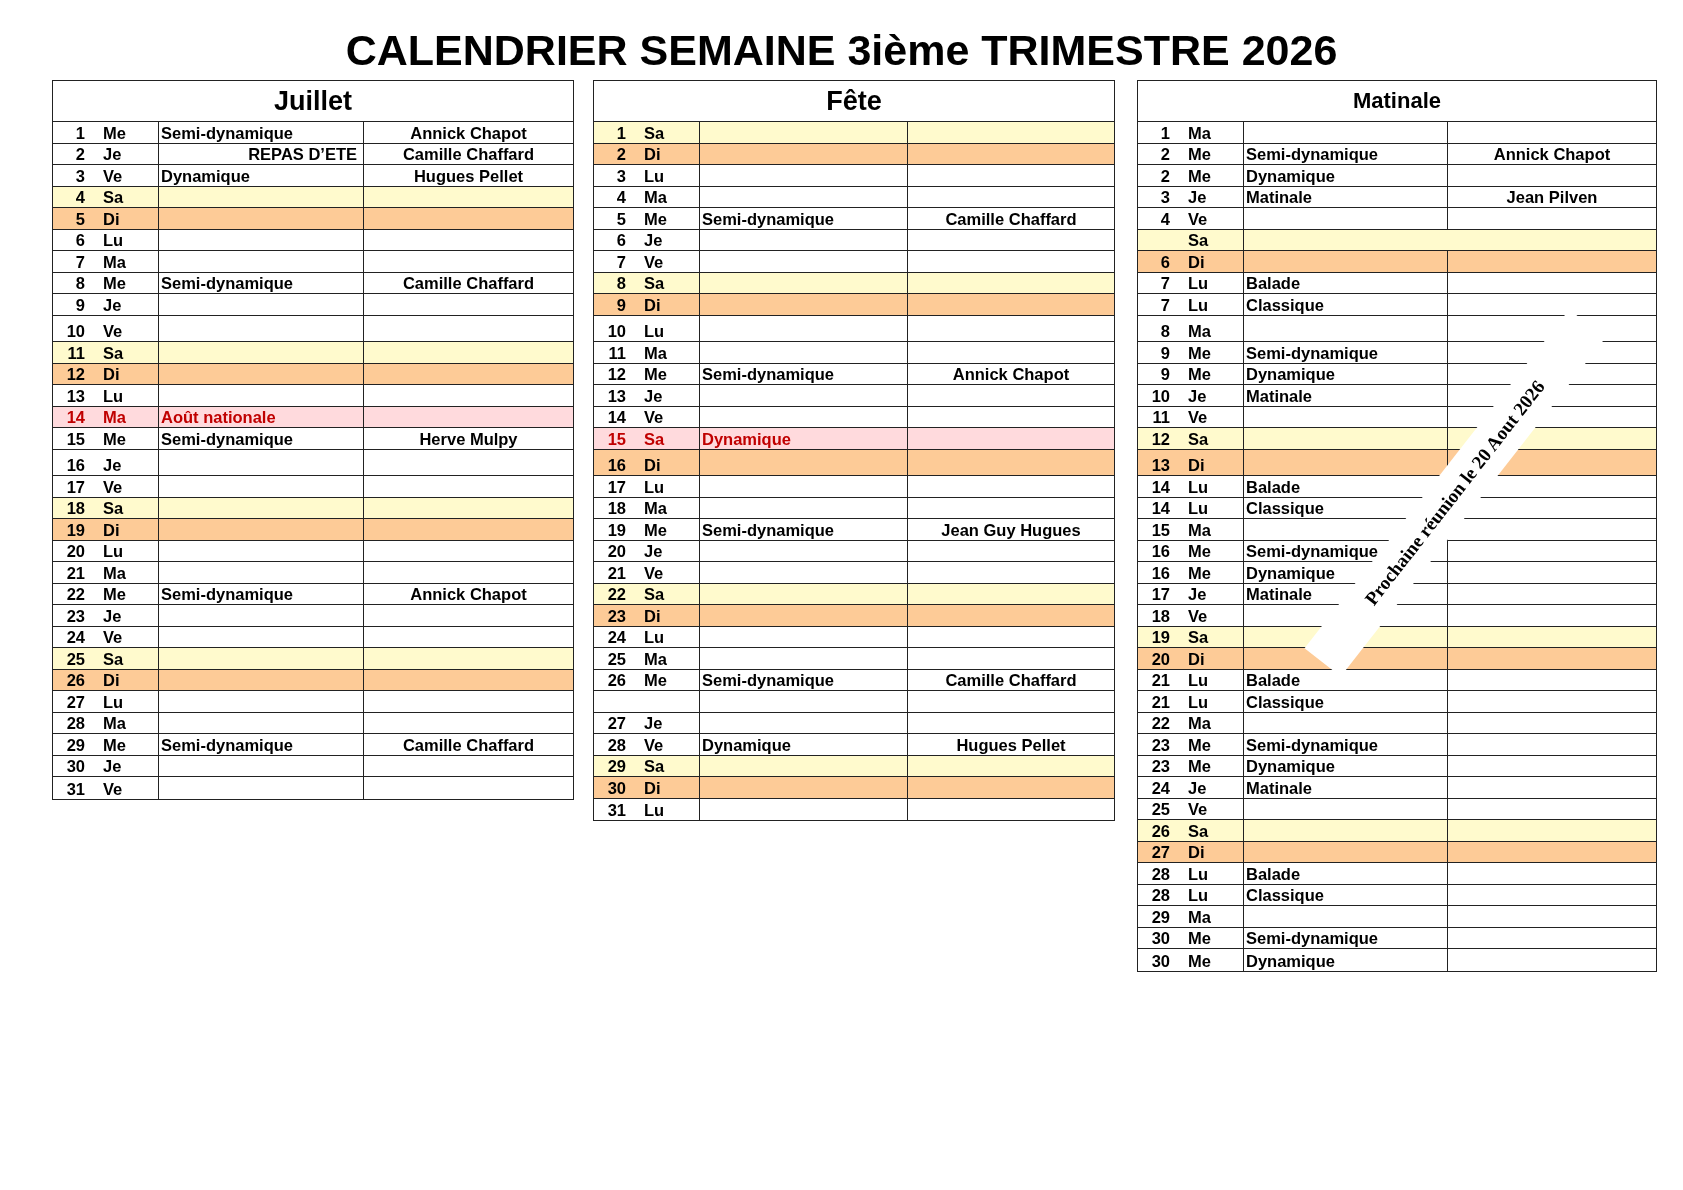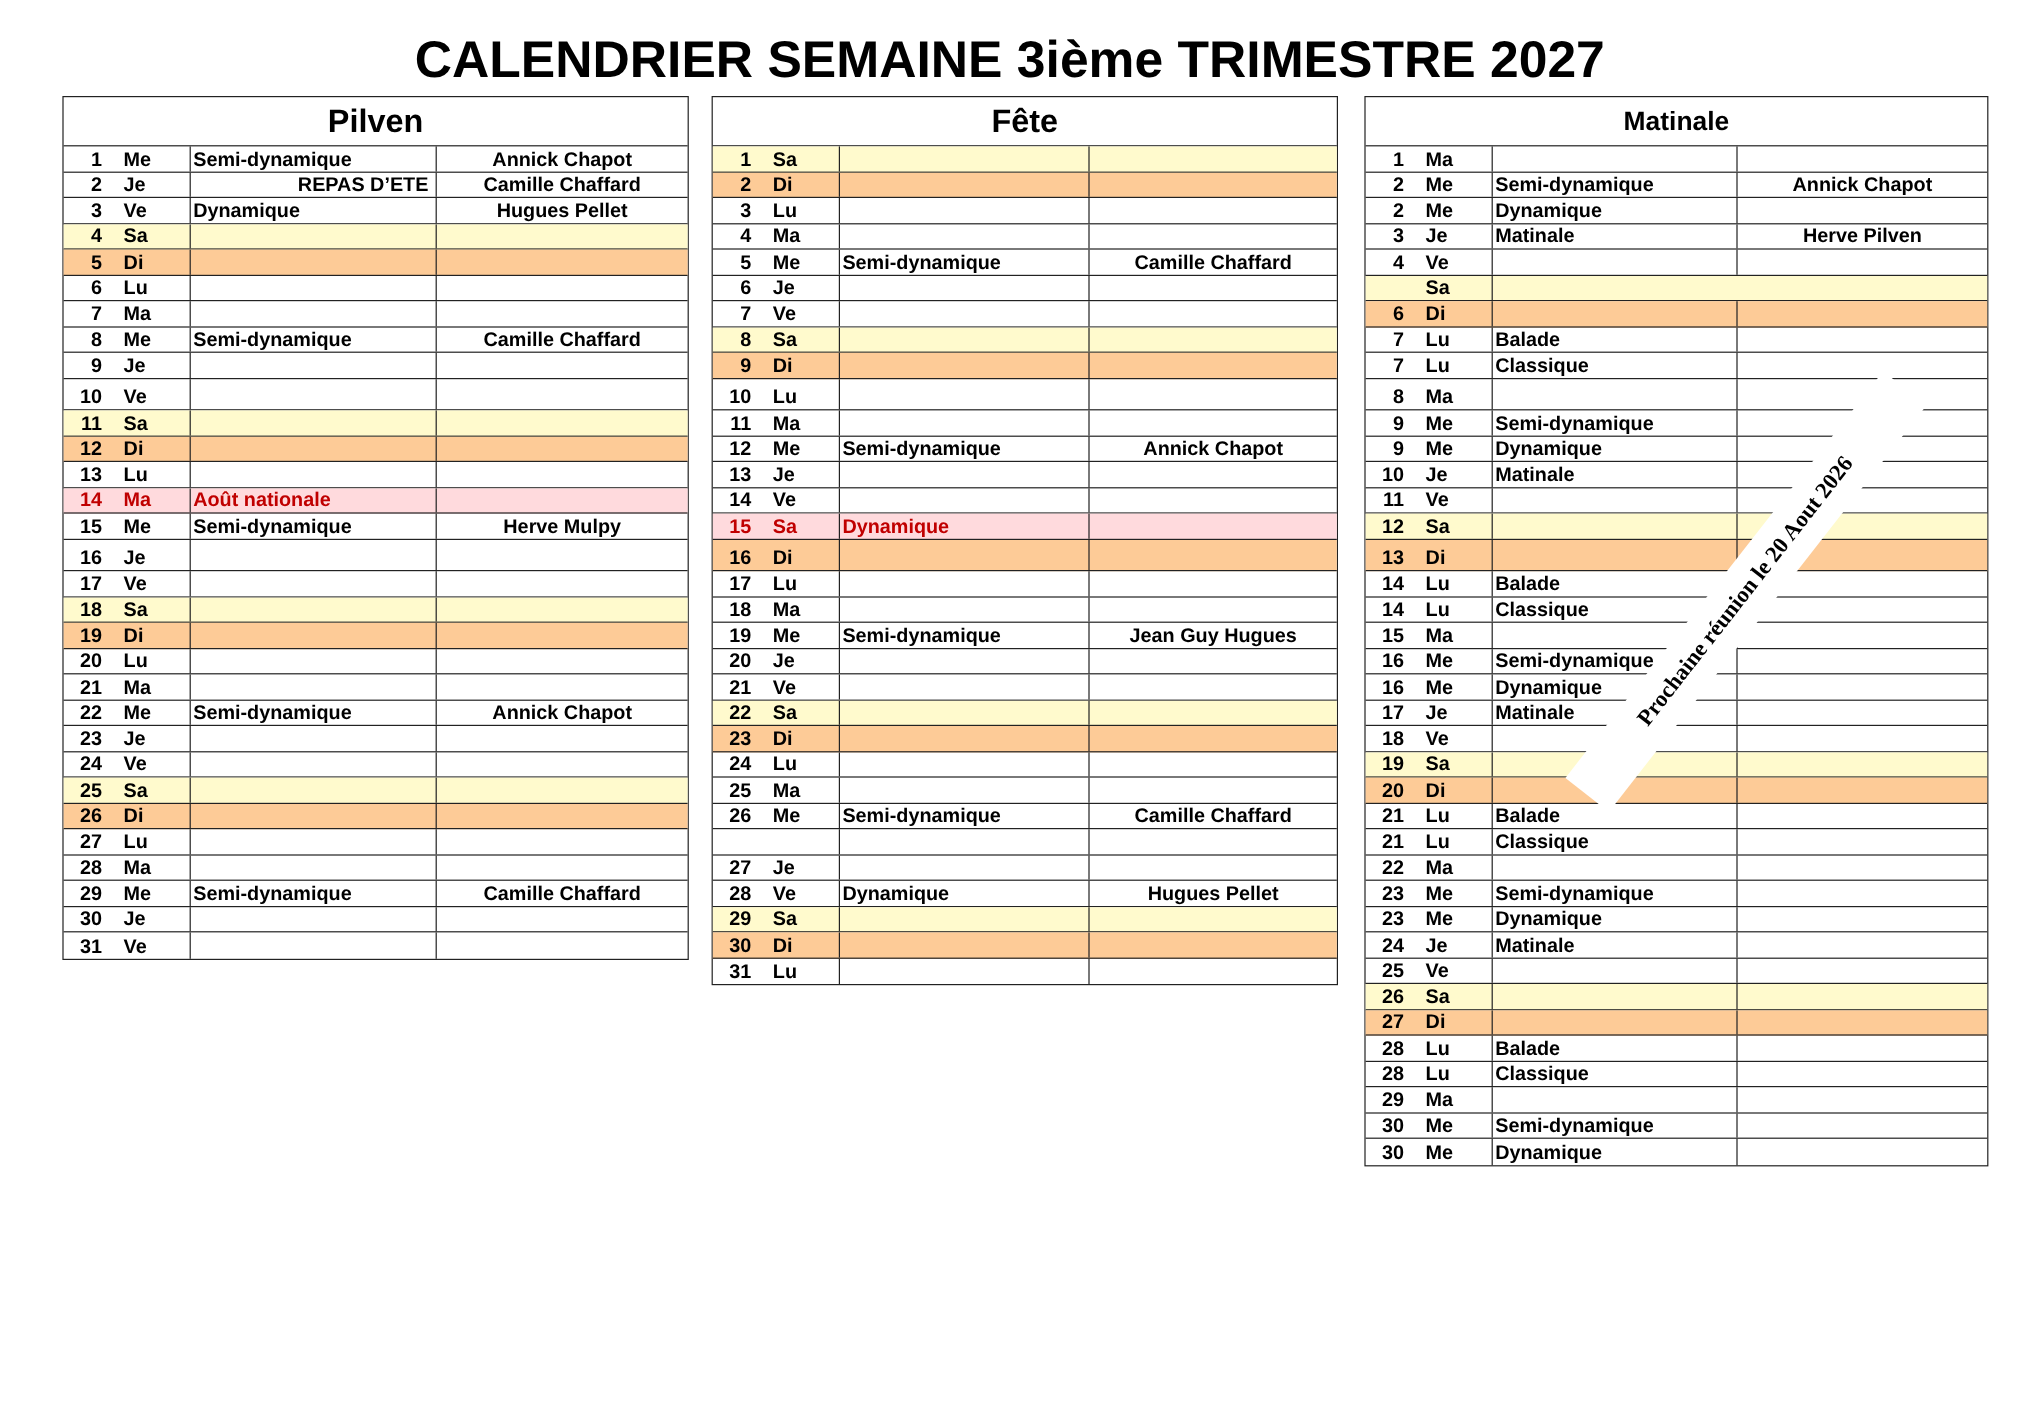--- a/index.html
+++ b/index.html
@@ -24,24 +24,24 @@
   .di { background:#fdcb97; }
   .ho { background:#ffdadd; color:#c00000; }
   .banner { position:absolute; left:1240px; top:470px; width:430px; height:46px;
             background:#fff; transform:rotate(-52deg); transform-origin:center;
             display:flex; align-items:center; justify-content:center;
             font-family:"Liberation Serif", serif; font-weight:bold; font-size:19px; color:#000; }
 </style>
 </head>
 <body>
 
-<div class="title">CALENDRIER SEMAINE 3ième TRIMESTRE 2027</div>
+<div class="title">CALENDRIER SEMAINE 3ième TRIMESTRE 2026</div>
 
 <div class="month" id="m0" style="left:52px; top:80px; width:520px;">
-  <div class="month-head">Pilven</div>
+  <div class="month-head">Juillet</div>
   <div class="rows">
       <div class="row" style="height: 21.5px;">
         <div class="c-day">
           <span class="c-num">1</span>
           <span class="c-dow">Me</span>
         </div>
         <div class="c-act" style="width: 205px;">Semi-dynamique</div>
         <div class="c-lead" style="flex: 1 1 0%;">Annick Chapot</div>
       </div>
       <div class="row" style="height: 21.5px;">
@@ -575,21 +575,21 @@
         </div>
         <div class="c-act" style="width: 204px;">Dynamique</div>
         <div class="c-lead" style="flex: 1 1 0%;"></div>
       </div>
       <div class="row" style="height: 21.5px;">
         <div class="c-day">
           <span class="c-num">3</span>
           <span class="c-dow">Je</span>
         </div>
         <div class="c-act" style="width: 204px;">Matinale</div>
-        <div class="c-lead" style="flex: 1 1 0%;">Herve Pilven</div>
+        <div class="c-lead" style="flex: 1 1 0%;">Jean Pilven</div>
       </div>
       <div class="row" style="height: 21.5px;">
         <div class="c-day">
           <span class="c-num">4</span>
           <span class="c-dow">Ve</span>
         </div>
         <div class="c-act" style="width: 204px;"></div>
         <div class="c-lead" style="flex: 1 1 0%;"></div>
       </div>
       <div class="row sa" style="height: 21.5px;">

